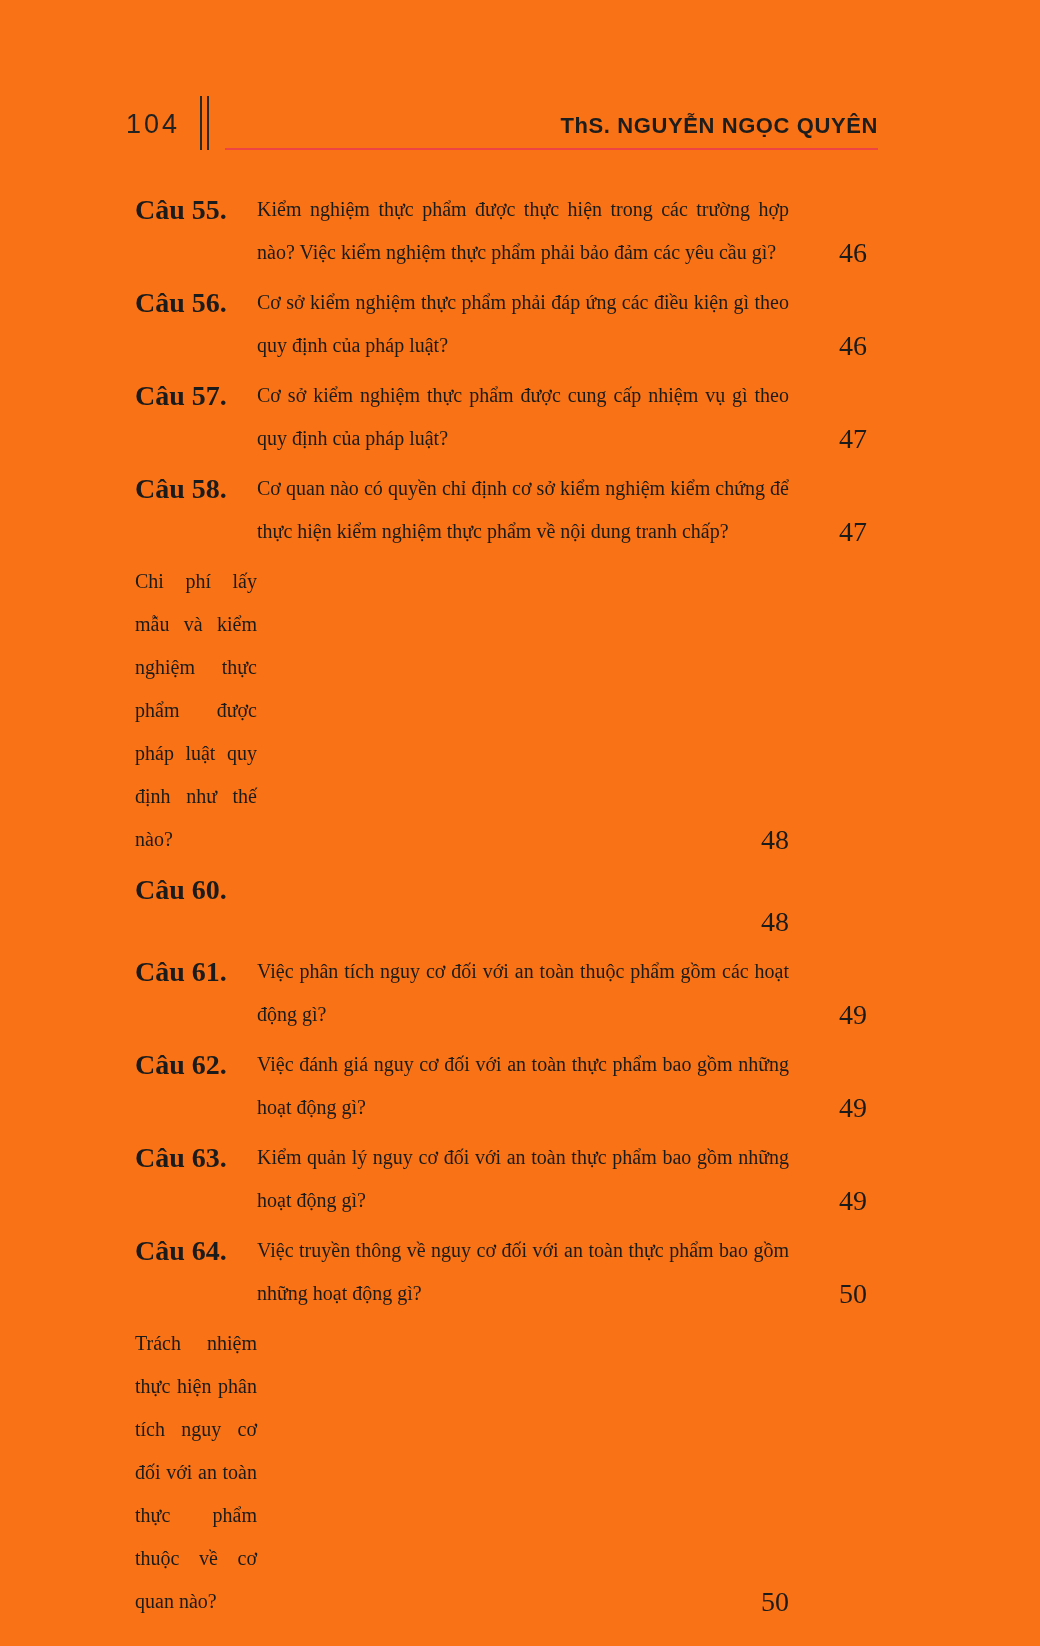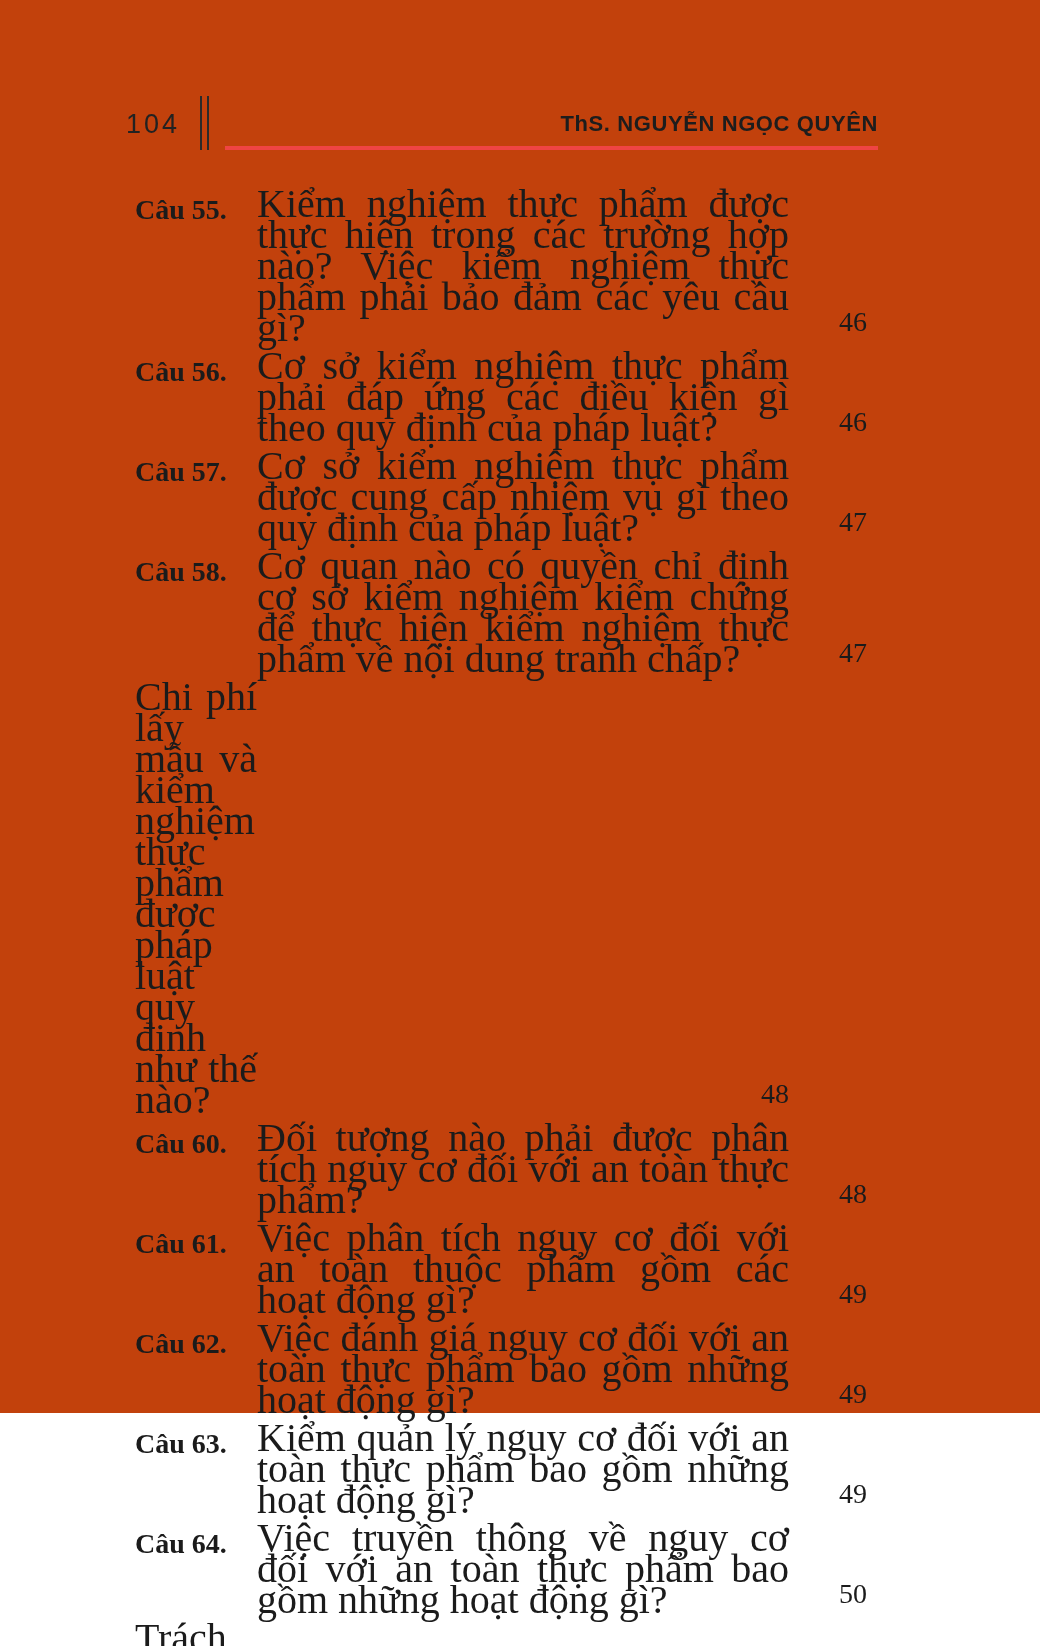--- a/index.html
+++ b/index.html
@@ -8,22 +8,22 @@
     width: 1040px;
     height: 1646px;
     background: #ffffff;
     font-family: "Liberation Serif", serif;
     color: #1b1b1b;
     overflow: hidden;
   }
   .page {
     position: relative;
     width: 1040px;
-    height: 1413px;
-    background: #c2410c;
+    height: 1646px;
+    background: #f97316;
   }
 
   
   .header {
     position: absolute;
     top: 96px;
     left: 126px;
     width: 752px;
     display: flex;
     align-items: flex-end;
@@ -38,21 +38,21 @@
   .dbar {
     width: 9px;
     height: 54px;
     border-left: 2.5px solid #2a2a2a;
     border-right: 2.5px solid #2a2a2a;
     margin-left: 20px;
     margin-right: 16px;
   }
   .hdr-rule {
     flex: 1;
-    border-bottom: 4px solid #ef4444;
+    border-bottom: 2px solid #ef4444;
     text-align: right;
     padding-bottom: 9px;
   }
   .author {
     font-family: "Liberation Sans", sans-serif;
     font-weight: bold;
     font-size: 22px;
     letter-spacing: 0.6px;
     color: #1d1d1d;
   }
@@ -69,22 +69,22 @@
     grid-template-columns: 122px 1fr 78px;
     margin-bottom: 7px;
   }
   .toc-label {
     font-weight: bold;
     font-size: 28px;
     line-height: 43px;
     white-space: nowrap;
   }
   .toc-text {
-    font-size: 40px;
-    line-height: 31px;
+    font-size: 20px;
+    line-height: 43px;
     text-align: justify;
   }
   .toc-page {
     font-size: 28px;
     line-height: 43px;
     text-align: right;
     align-self: end;
     margin-top: 32px;
   }
 </style>
@@ -126,21 +126,20 @@
       <span class="toc-page">47</span>
     </div>
 
     <div class="toc-entry">
       <span class="toc-text">Chi phí lấy mẫu và kiểm nghiệm thực phẩm được pháp luật quy định như thế nào?</span>
       <span class="toc-page">48</span>
     </div>
 
     <div class="toc-entry">
       <span class="toc-label">Câu 60.</span>
-      <span class="toc-text">Đối tượng nào phải được phân tích nguy cơ đối với an toàn thực phẩm?</span>
       <span class="toc-page">48</span>
     </div>
 
     <div class="toc-entry">
       <span class="toc-label">Câu 61.</span>
       <span class="toc-text">Việc phân tích nguy cơ đối với an toàn thuộc phẩm gồm các hoạt động gì?</span>
       <span class="toc-page">49</span>
     </div>
 
     <div class="toc-entry">

